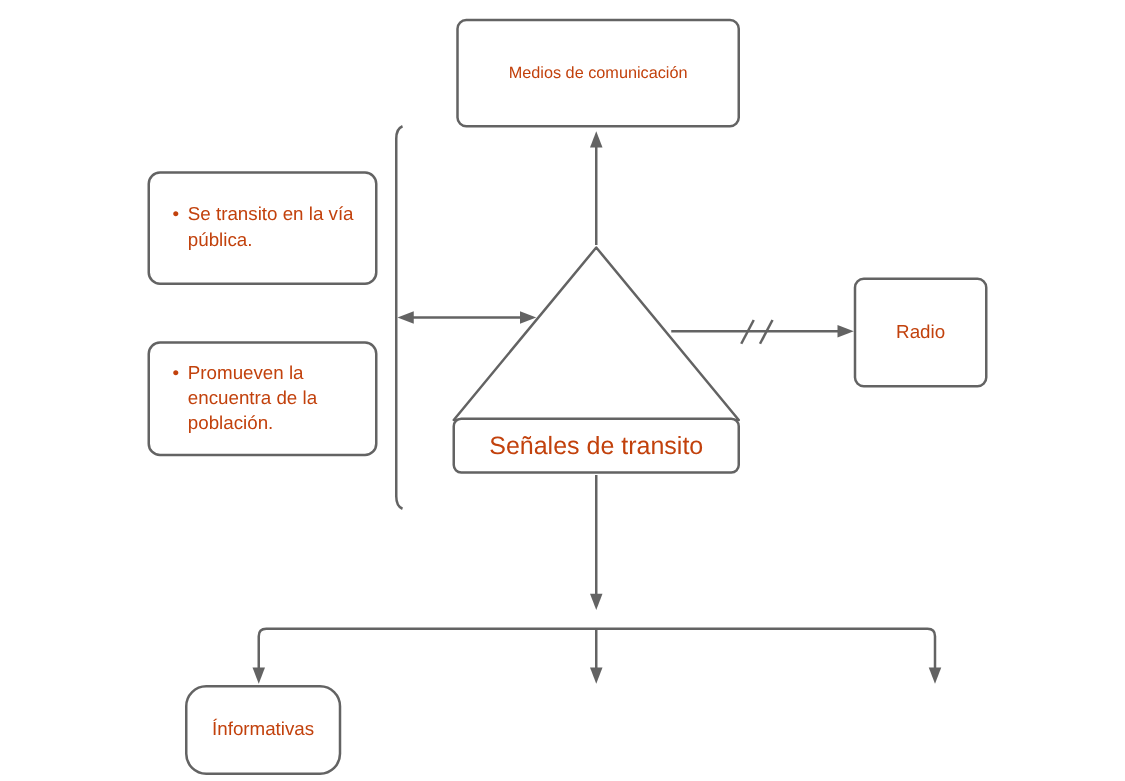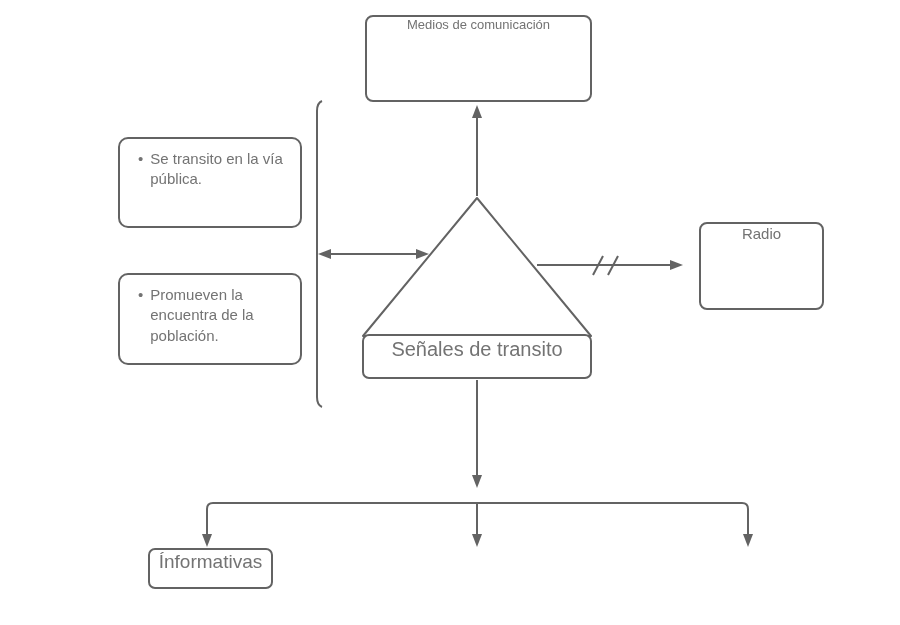--- a/index.html
+++ b/index.html
@@ -10,39 +10,39 @@
     font-family:"Liberation Sans","DejaVu Sans",sans-serif;
     color:#3d3d3d;
     overflow:hidden;
   }
   .wires{position:absolute;left:0;top:0;width:900px;height:625px;}
   .node{
     position:absolute;
     box-sizing:border-box;
     background:#ffffff;
     border:2px solid #636363;
-    display:flex;align-items:flex-start;justify-content:center;
+    display:flex;align-items:center;justify-content:center;
     text-align:center;
-    color:#737373;
+    color:#c2410c;
     line-height:1.3;
   }
   .node-medios{left:365px;top:15px;width:227px;height:87px;border-radius:8px;font-size:13px;}
   .node-feature{
     left:118px;width:184px;border-radius:10px;
     justify-content:flex-start;text-align:left;
     padding:10px 14px 10px 18px;
     font-size:15px;line-height:1.35;
   }
   .node-feature .row{display:flex;gap:7px;align-items:flex-start;}
   .node-feature .bullet{flex:0 0 auto;}
   .feature-1{top:137px;height:91px;}
   .feature-2{top:273px;height:92px;}
   .node-senales{left:362px;top:334px;width:230px;height:45px;border-radius:7px;font-size:20px;}
-  .node-radio{left:683px;top:222px;width:125px;height:88px;border-radius:8px;font-size:15px;margin-left:16px;}
-  .node-cat{top:548px;width:125px;height:41px;border-radius:7px;font-size:19px;}
+  .node-radio{left:683px;top:222px;width:107px;height:88px;border-radius:8px;font-size:15px;}
+  .node-cat{top:548px;width:125px;height:72px;border-radius:17px;font-size:15px;}
   .cat-1{left:148px;}
   .cat-2{left:415px;}
   .cat-3{left:683px;}
 </style>
 </head>
 <body>
 
 <div class="canvas">
 
   <svg class="wires" width="900" height="625" viewBox="0 0 900 625" xmlns="http://www.w3.org/2000/svg">

